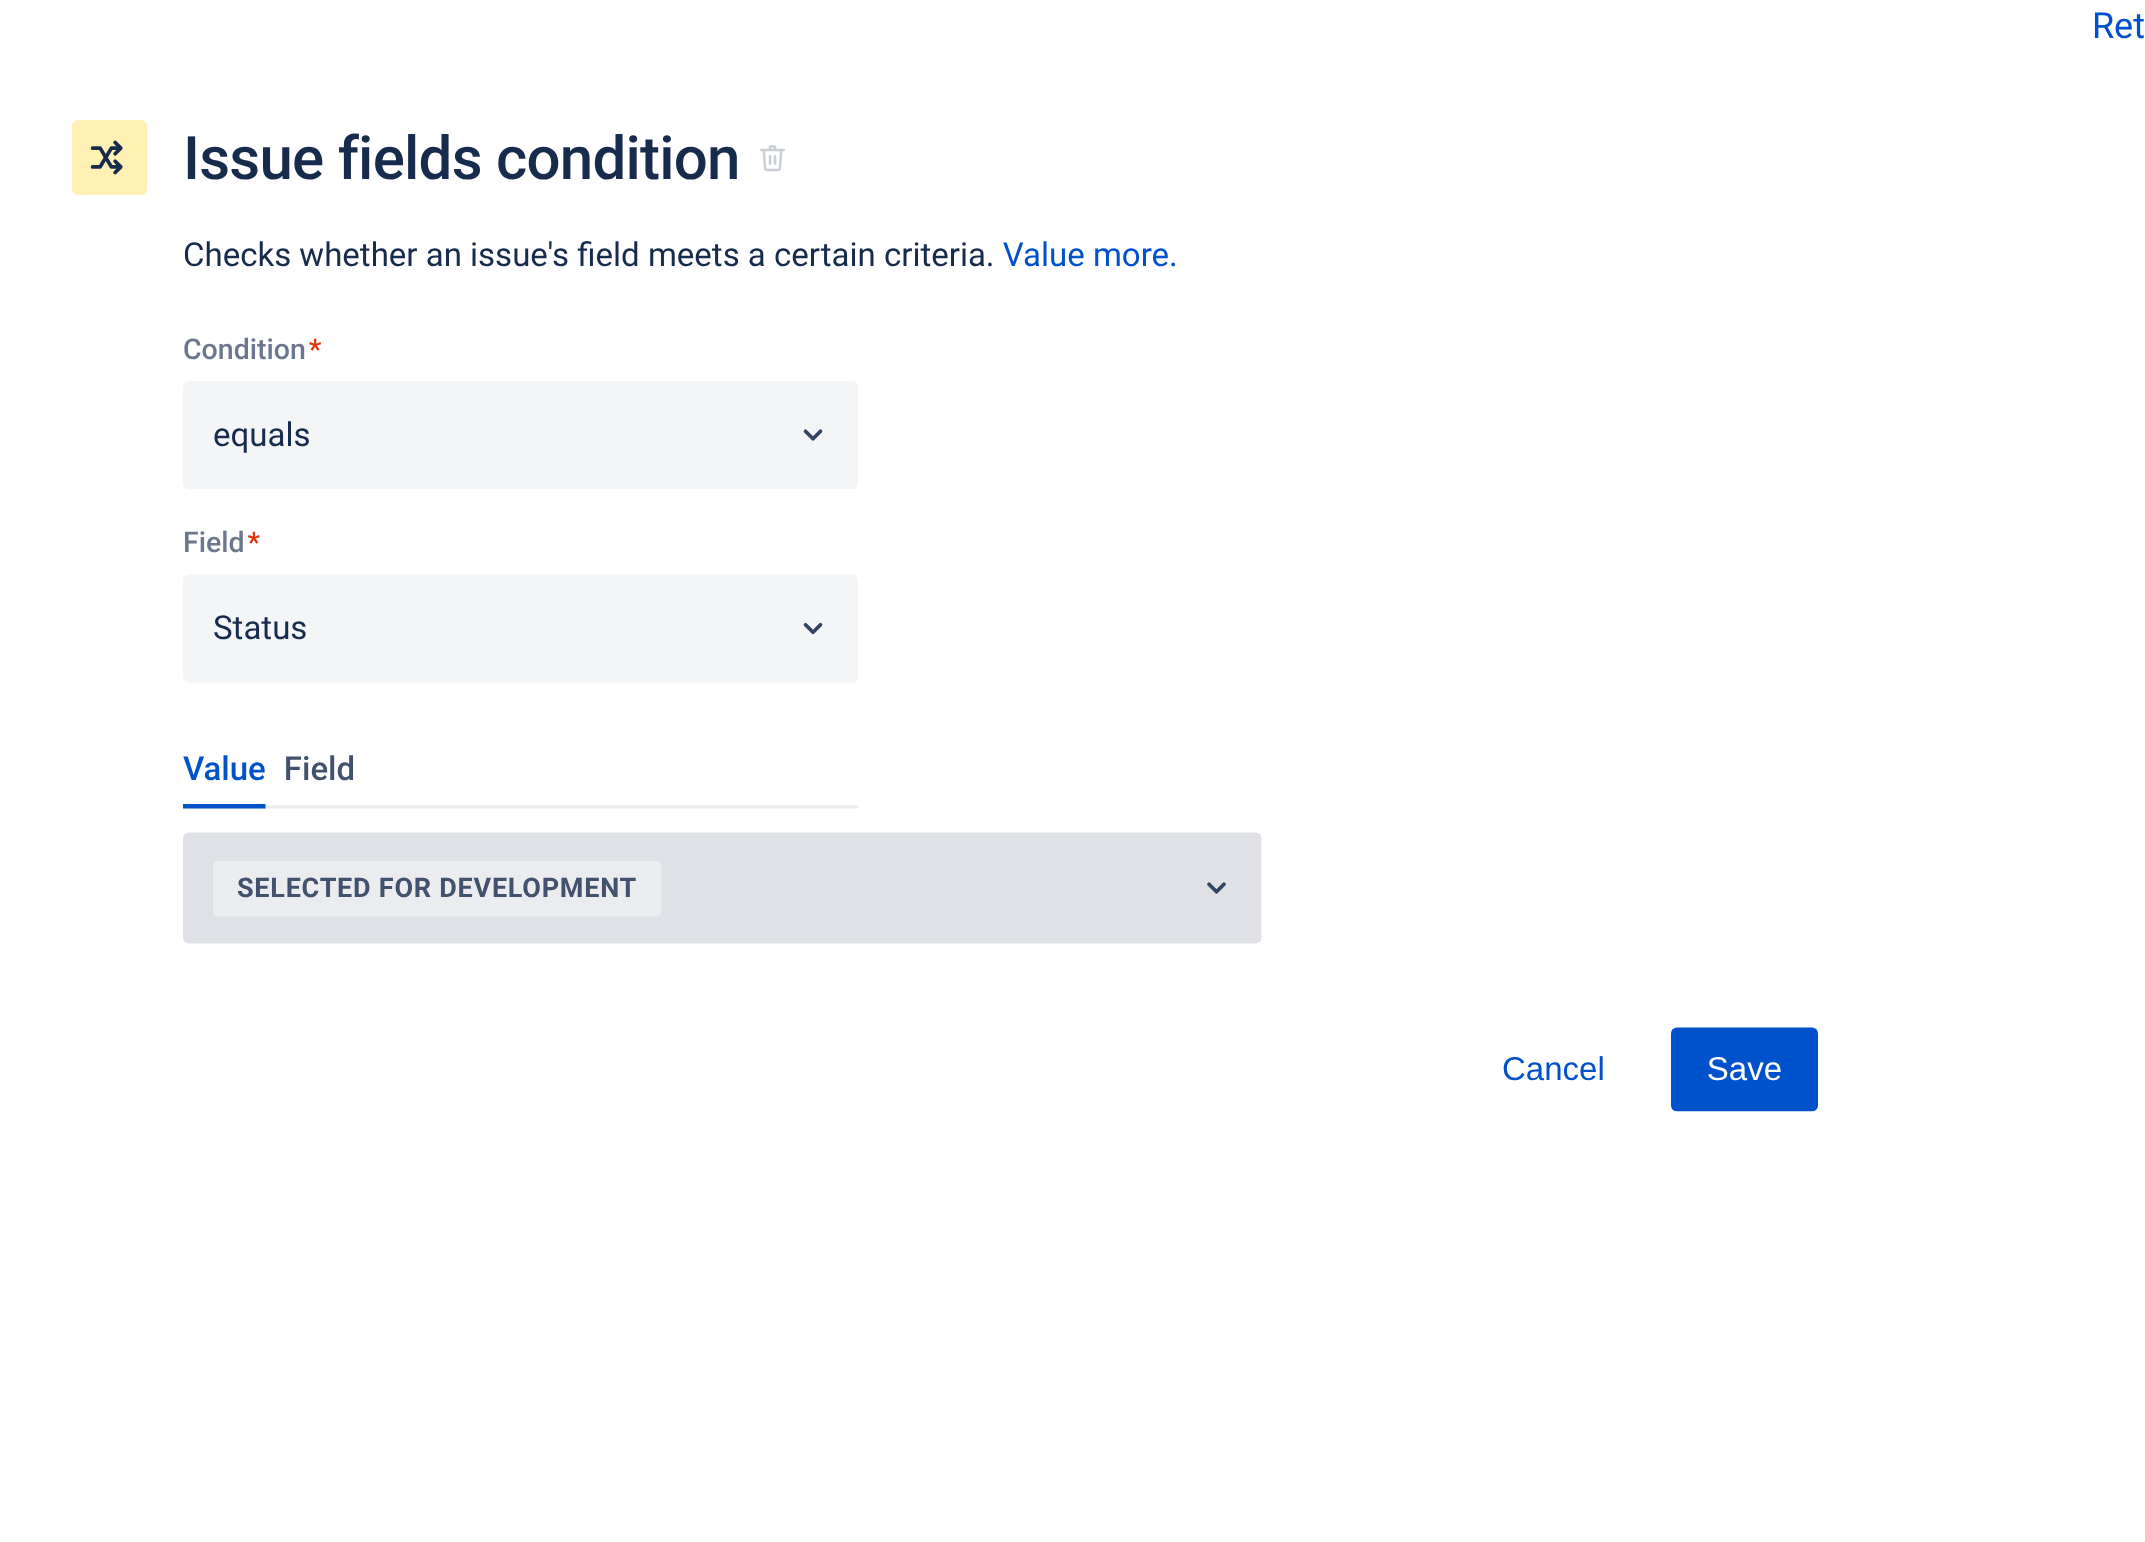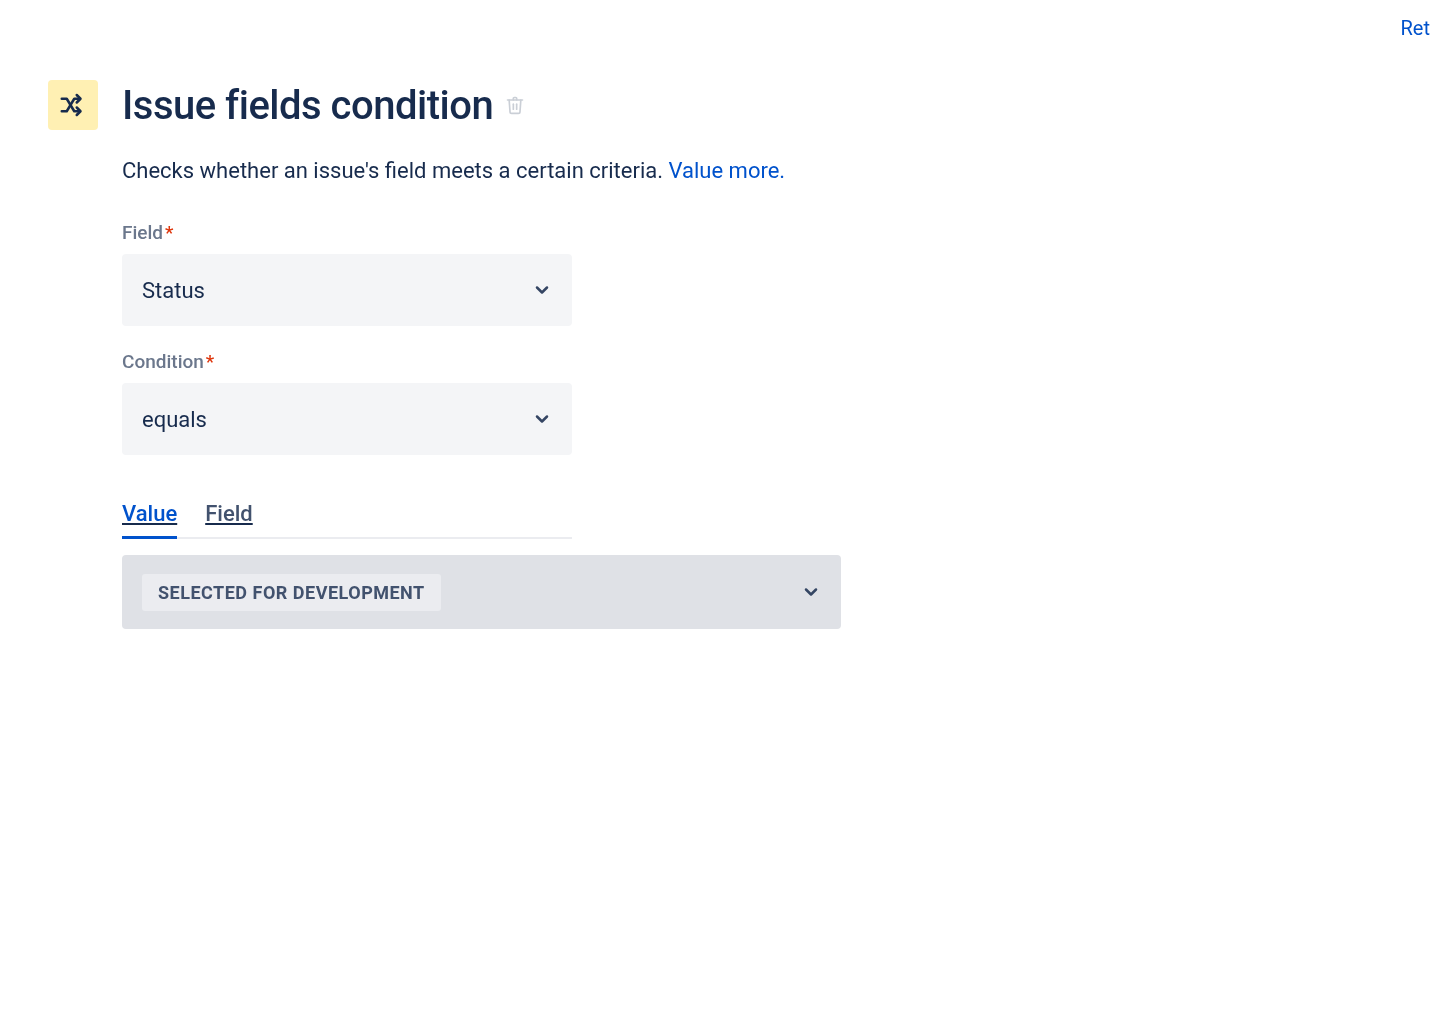--- a/index.html
+++ b/index.html
@@ -10,24 +10,24 @@
     body {
       font-family: -apple-system, BlinkMacSystemFont, 'Segoe UI', Roboto, Helvetica, Arial, sans-serif;
       background: #fff;
       color: #172B4D;
       padding: 0;
       width: 1430px;
       position: relative;
     }
     .top-link {
       position: absolute;
-      top: 16px;
+      top: 3px;
       right: 0;
       color: #0052CC;
-      font-size: 20px;
+      font-size: 24px;
       font-weight: 400;
     }
     .container {
       padding: 80px 48px 0 48px;
     }
     .header-row {
       display: flex;
       align-items: center;
       gap: 24px;
     }
@@ -97,24 +97,23 @@
     .select-value {
       font-size: 22px;
       color: #172B4D;
       font-weight: 400;
     }
     .tabs-section {
       margin-top: 46px;
     }
     .tabs {
       display: flex;
-      gap: 28px;
+      gap: 12px;
       border-bottom: 2px solid #EBECF0;
       width: 450px;
-      text-decoration: underline;
     }
     .tab {
       font-size: 22px;
       font-weight: 500;
       padding-bottom: 10px;
       cursor: pointer;
       border-bottom: 3px solid transparent;
       margin-bottom: -2px;
     }
     .tab.active {
@@ -209,49 +208,53 @@
   </div>
 
   <div class="content">
     <p class="description">
       <span>Checks whether an issue's field meets a certain criteria.</span>
       <a href="#">Value more.</a>
     </p>
 
     <div class="form-group">
       <label class="label">
+        <span>Condition</span><span class="required">*</span>
+      </label>
+      <div class="select-box">
+        <span class="select-value">equals</span>
+        <svg class="chevron-down" viewBox="0 0 24 24" fill="none" stroke="#344563" stroke-width="3" stroke-linecap="round" stroke-linejoin="round">
+          <polyline points="6 9 12 15 18 9"></polyline>
+        </svg>
+      </div>
+    </div>
+
+    <div class="form-group">
+      <label class="label">
         <span>Field</span><span class="required">*</span>
       </label>
       <div class="select-box">
         <span class="select-value">Status</span>
         <svg class="chevron-down" viewBox="0 0 24 24" fill="none" stroke="#344563" stroke-width="3" stroke-linecap="round" stroke-linejoin="round">
           <polyline points="6 9 12 15 18 9"></polyline>
         </svg>
       </div>
     </div>
 
-    <div class="form-group">
-      <label class="label">
-        <span>Condition</span><span class="required">*</span>
-      </label>
-      <div class="select-box">
-        <span class="select-value">equals</span>
-        <svg class="chevron-down" viewBox="0 0 24 24" fill="none" stroke="#344563" stroke-width="3" stroke-linecap="round" stroke-linejoin="round">
-          <polyline points="6 9 12 15 18 9"></polyline>
-        </svg>
-      </div>
-    </div>
-
     <div class="tabs-section">
       <div class="tabs">
         <div class="tab active">Value</div>
         <div class="tab inactive">Field</div>
       </div>
       <div class="value-select">
         <span class="value-chip">SELECTED FOR DEVELOPMENT</span>
         <svg class="chevron-down" viewBox="0 0 24 24" fill="none" stroke="#344563" stroke-width="3" stroke-linecap="round" stroke-linejoin="round">
           <polyline points="6 9 12 15 18 9"></polyline>
         </svg>
       </div>
     </div>
   </div>
 
+  <div class="actions">
+    <button class="btn btn-cancel">Cancel</button>
+    <button class="btn btn-save">Save</button>
+  </div>
 </div>
 
 </body></html>

